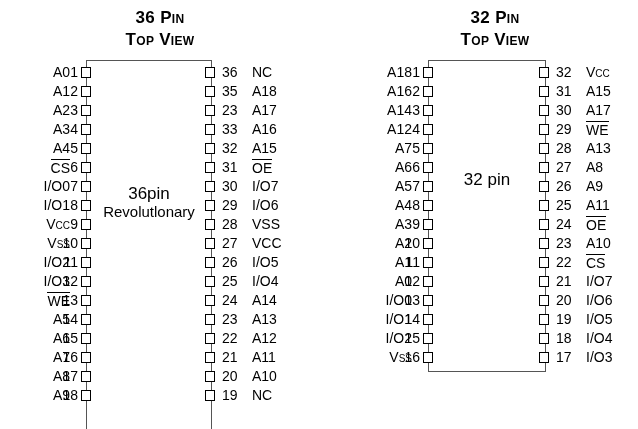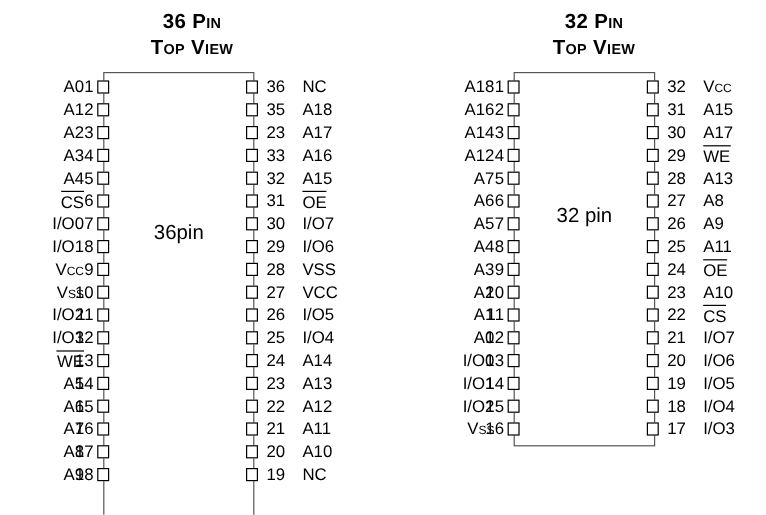--- a/index.html
+++ b/index.html
@@ -135,20 +135,21 @@
 
 <div class="package" id="pkg-36">
   <div class="pkg-title">
     <span class="title-line">36 Pin</span>
     <span class="title-line">Top View</span>
   </div>
   <div class="chip" id="chip-36">
     <div class="chip-body" style="top: -3px; height: 392px;">
       <div class="body-text" style="top: 123.12px;">
         <span class="bt-1">36pin</span>
+        <span class="bt-2">Revolutlonary</span>
       </div>
     </div>
     <div class="pin-rows">
         <div class="pin-row">
           <div class="lbl lbl-l"><span>A0</span></div>
           <div class="num num-l">1</div>
           <div class="pin pin-l"></div>
           <div class="pin pin-r"></div>
           <div class="num num-r">36</div>
           <div class="lbl lbl-r"><span>NC</span></div>

